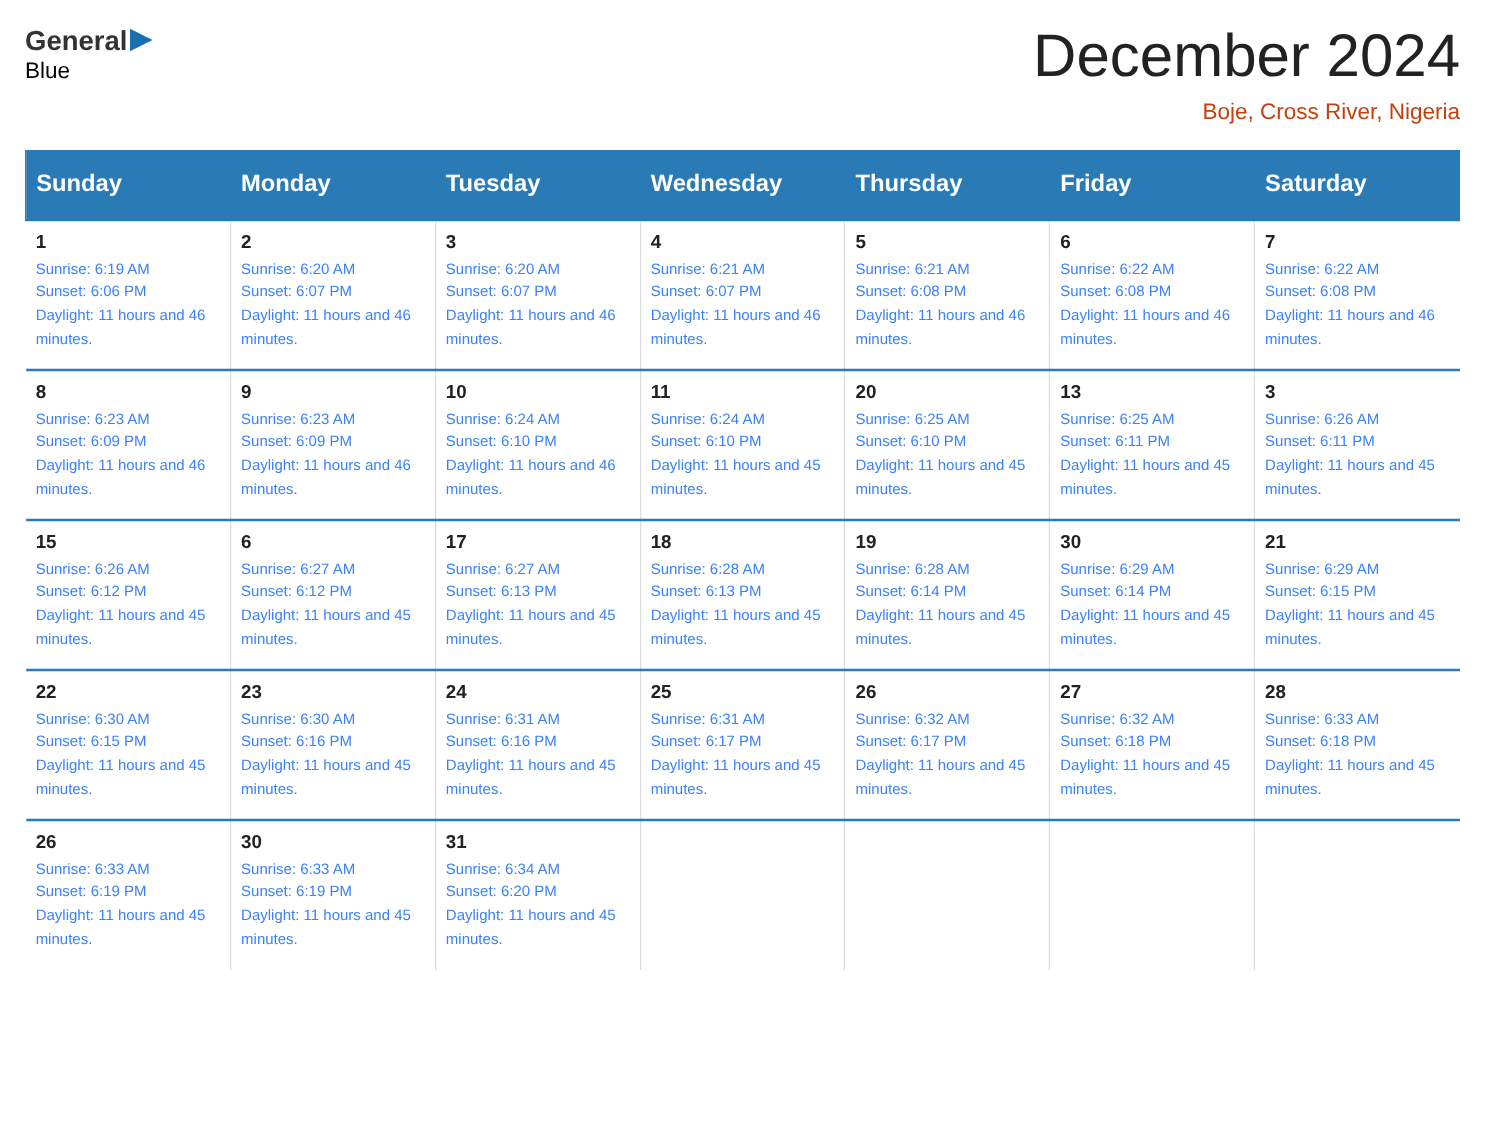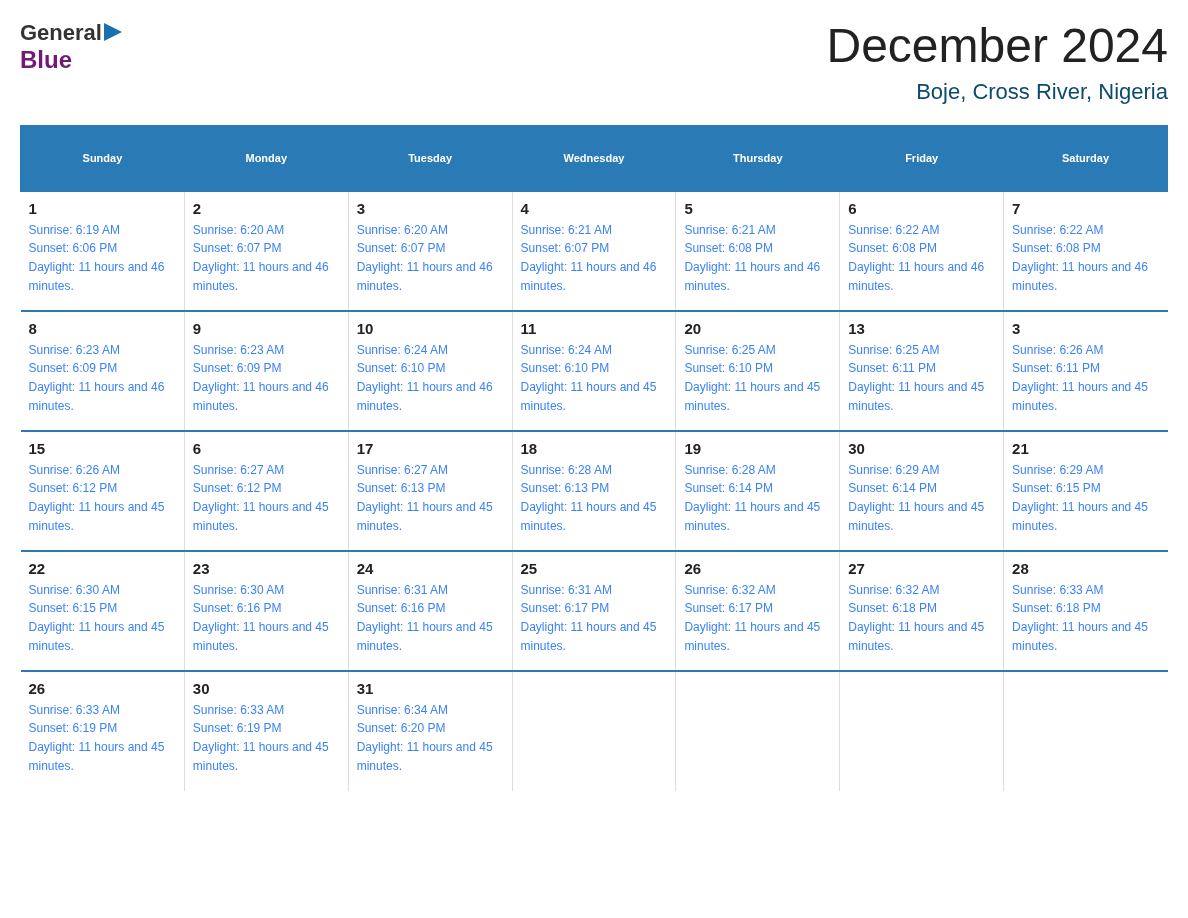--- a/index.html
+++ b/index.html
@@ -20,58 +20,58 @@
       display: flex;
       align-items: center;
       gap: 4px;
     }
     .logo-text-general {
       font-size: 22px;
       font-weight: bold;
       color: #333;
     }
     .logo-text-blue {
-      font-size: 24px;
-      font-weight: bold;
-      color: #701a75;
+      font-size: 18px;
+      font-weight: normal;
+      color: #000000;
     }
     .logo-block {
       display: flex;
       flex-direction: column;
     }
     .logo-line1 {
       display: flex;
       align-items: center;
     }
     .title-block {
       text-align: right;
     }
     .month-title {
       font-size: 48px;
       font-weight: normal;
       color: #222;
       line-height: 1.1;
     }
     .location-title {
-      font-size: 22px;
-      color: #0c4a6e;
+      font-size: 18px;
+      color: #c2410c;
       margin-top: 6px;
     }
     table {
       width: 100%;
       border-collapse: collapse;
       table-layout: fixed;
     }
     thead tr th {
       background-color: #2a7ab5;
       color: #fff;
-      font-size: 11px;
+      font-size: 19px;
       font-weight: bold;
-      padding: 26px 8px;
-      text-align: center;
+      padding: 16px 8px;
+      text-align: left;
       border: 1px solid #2a7ab5;
     }
     tbody tr {
       border-top: 2px solid #2a7ab5;
     }
     tbody td {
       vertical-align: top;
       padding: 8px;
       font-size: 12.5px;
       color: #222;

